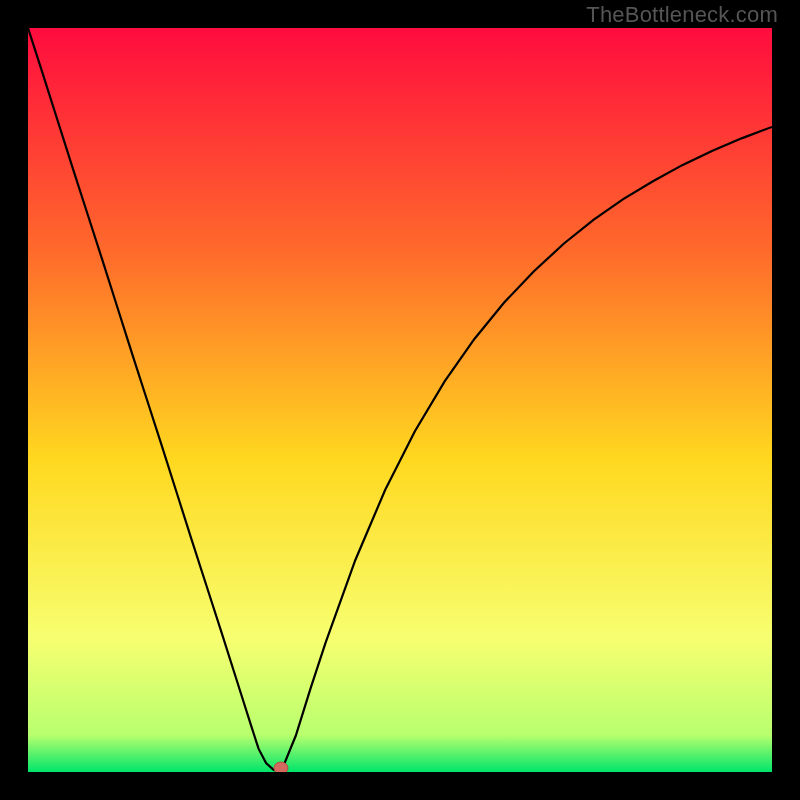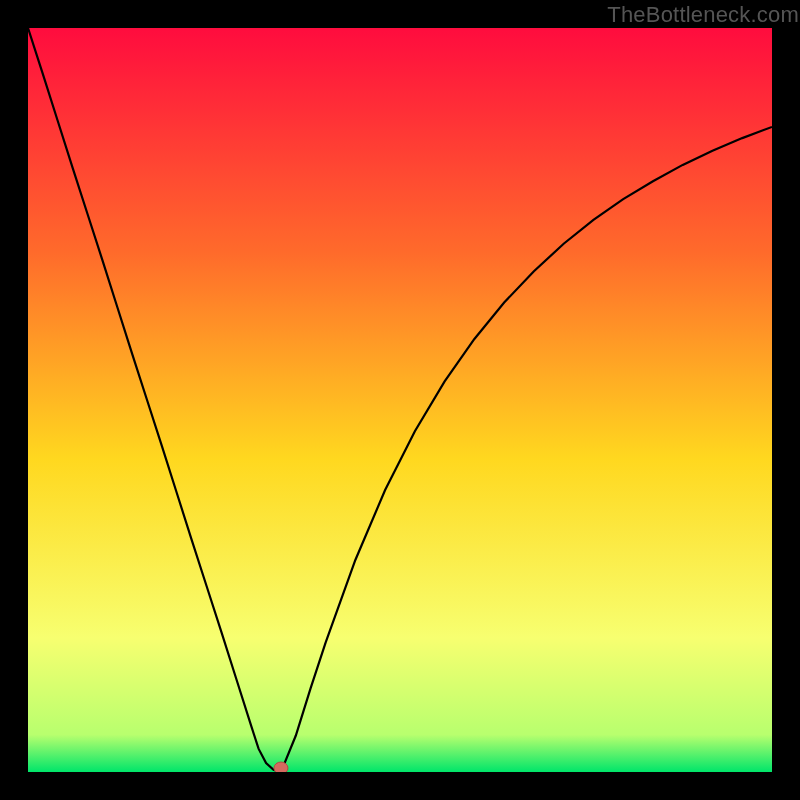--- a/index.html
+++ b/index.html
@@ -13,21 +13,21 @@
   }
   .frame {
     position: relative;
     width: 800px;
     height: 800px;
     background: #000000;
   }
   .source-label {
     position: absolute;
     top: 2px;
-    right: 1px;
+    right: 22px;
     color: #555;
     font-size: 22px;
     font-weight: 500;
     letter-spacing: 0.2px;
     z-index: 5;
     text-align: center;
   }
   .plot-area {
     position: absolute;
     left: 28px;

